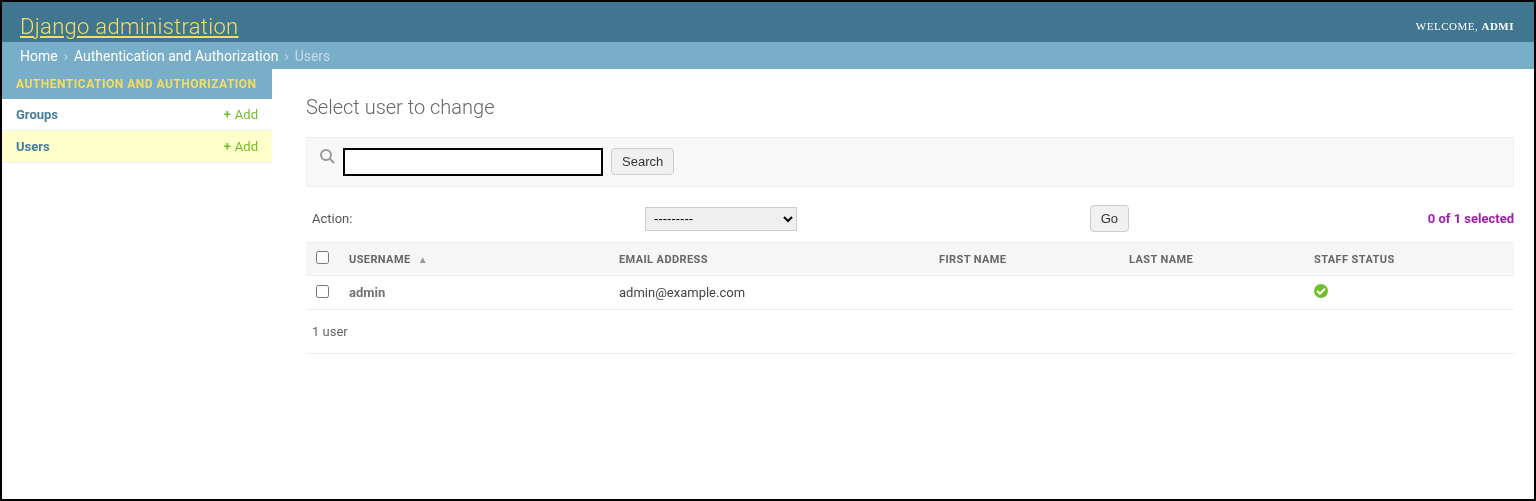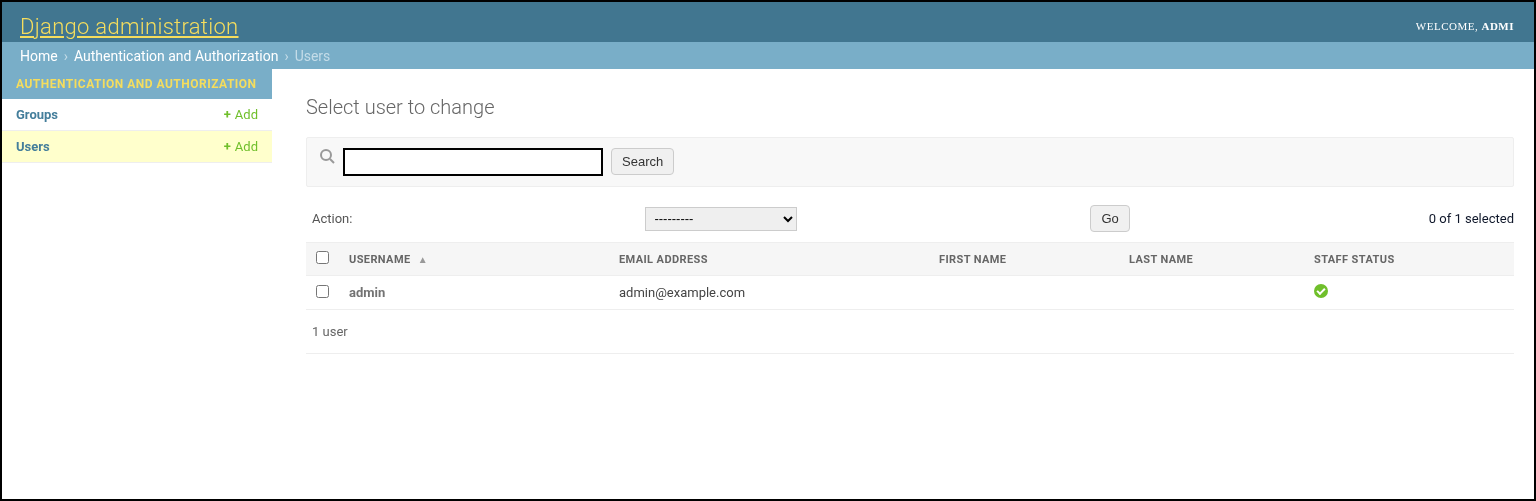--- a/index.html
+++ b/index.html
@@ -36,21 +36,21 @@
 
 h1.page-title { font-size: 20px; font-weight: 300; color: #666; margin: 6px 0 18px; }
 
 .toolbar { background: #f8f8f8; border: 1px solid #eee; padding: 10px 12px; display: flex; align-items: flex-start; gap: 8px; margin-bottom: 18px; border-radius: 2px; }
 .search-icon { color: #999; font-size: 15px; font-weight: 700; }
 .search-input { width: 260px; height: 28px; border: 2px solid #000; padding: 2px 6px; font-size: 13px; }
 .btn { background: #f0f0f0; border: 1px solid #ccc; border-radius: 4px; padding: 5px 10px; font-size: 13px; color: #333; cursor: pointer; }
 
 .actions { display: flex; align-items: center; gap: 10px; font-size: 13px; color: #555; margin-bottom: 10px; padding-left: 6px; justify-content: space-between; }
 .actions select { border: 1px solid #ccc; padding: 2px 4px; font-size: 13px; height: 24px; width: 152px; }
-.action-counter { color: #0f172a; margin-left: 6px; }
+.action-counter { color: #a21caf; margin-left: 6px; font-weight: bold; }
 
 table.results { width: 100%; border-collapse: collapse; font-size: 13px; }
 table.results thead th { background: #f6f6f6; border-top: 1px solid #eee; border-bottom: 1px solid #eee; text-align: left; padding: 8px 10px; color: #666; font-size: 11px; font-weight: 700; letter-spacing: 0.4px; }
 table.results thead th.sorted { position: relative; }
 .sort-arrow { color: #999; font-size: 10px; margin-left: 4px; }
 table.results td { padding: 8px 10px; border-bottom: 1px solid #eee; color: #444; }
 table.results td a { color: #737373; font-weight: 700; text-decoration: none; }
 .check-col { width: 26px; text-align: center; }
 .yes-icon { display: inline-block; width: 14px; height: 14px; background: #70bf2b; border-radius: 50%; position: relative; }
 .yes-icon::after { content: ""; position: absolute; left: 3px; top: 3.5px; width: 6px; height: 3px; border-left: 2px solid #fff; border-bottom: 2px solid #fff; transform: rotate(-45deg); }

